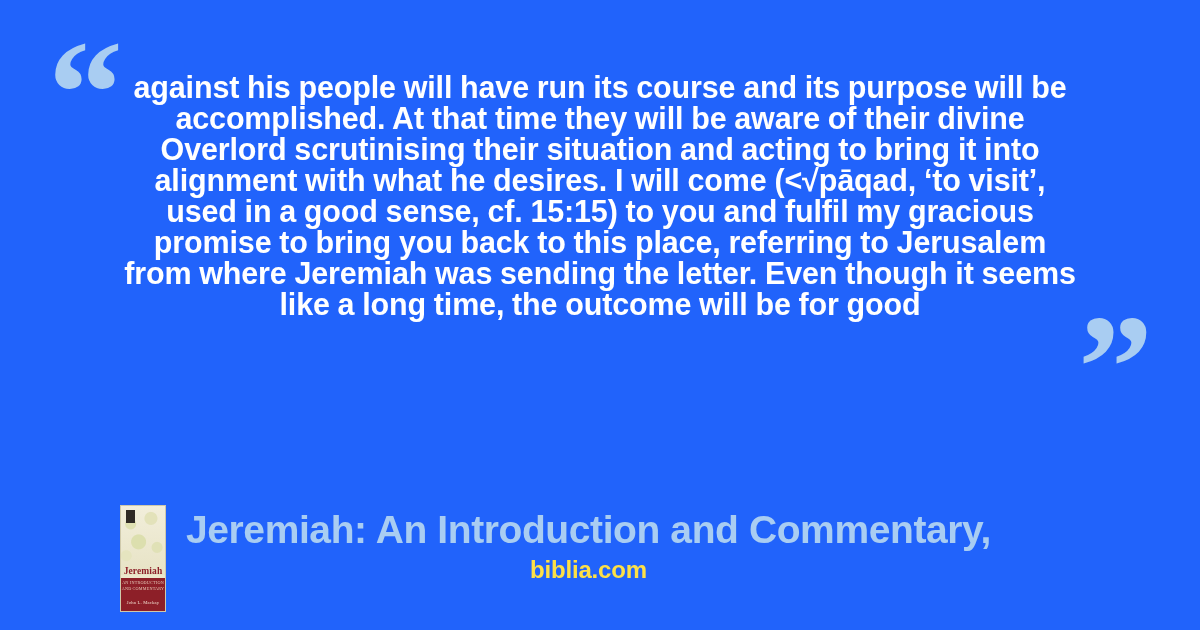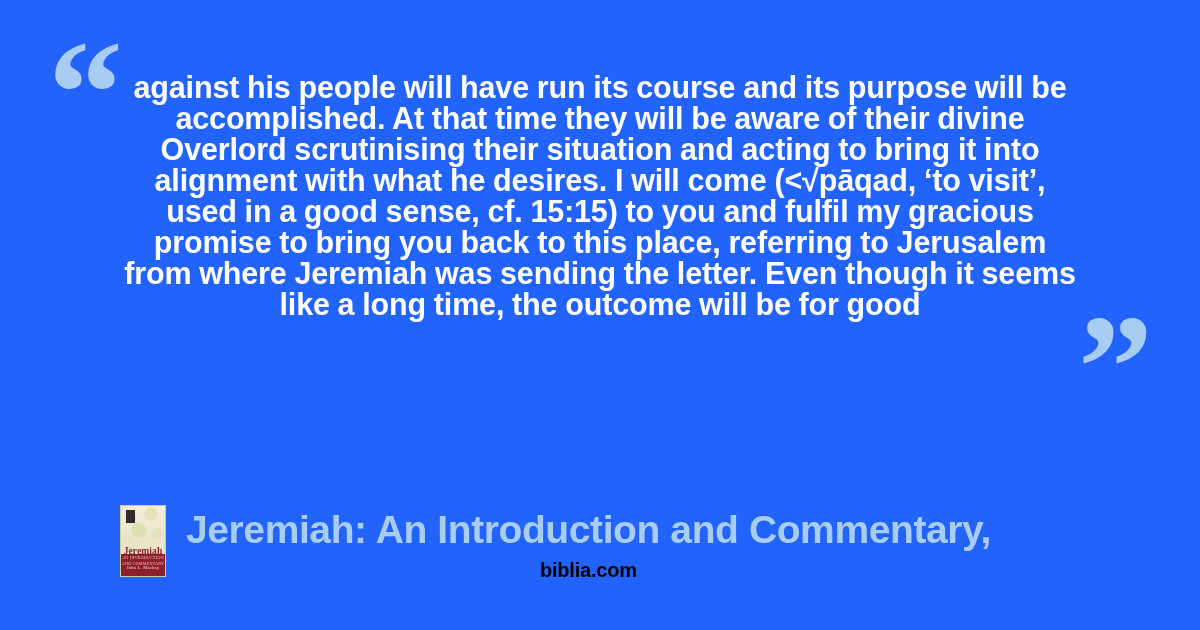--- a/index.html
+++ b/index.html
@@ -77,21 +77,21 @@
     height: 100px;
     display: flex;
     align-items: flex-start;
     gap: 20px;
   }
 
   
   .book-cover {
     position: relative;
     width: 46px;
-    height: 72px;
+    height: 107px;
     flex: 0 0 auto;
     background: #ece7cd;
     border: 1px solid #cfc9ab;
     overflow: hidden;
   }
 
   .book-cover .bc-texture {
     position: absolute;
     left: 0; top: 0;
     width: 100%;
@@ -174,24 +174,24 @@
     font-family: "Liberation Sans", "DejaVu Sans", sans-serif;
     font-weight: 700;
     font-size: 39px;
     line-height: 46px;
     letter-spacing: -0.4px;
     white-space: nowrap;
   }
 
   .source-site {
     margin-top: 3px;
-    color: #000000;
+    color: #fde047;
     font-family: "Liberation Sans", "DejaVu Sans", sans-serif;
     font-weight: 700;
-    font-size: 20px;
+    font-size: 24px;
     line-height: 28px;
     letter-spacing: -0.2px;
   }
 </style>
 </head>
 <body>
 
 <div class="card">
 
   <div class="quote-block">

